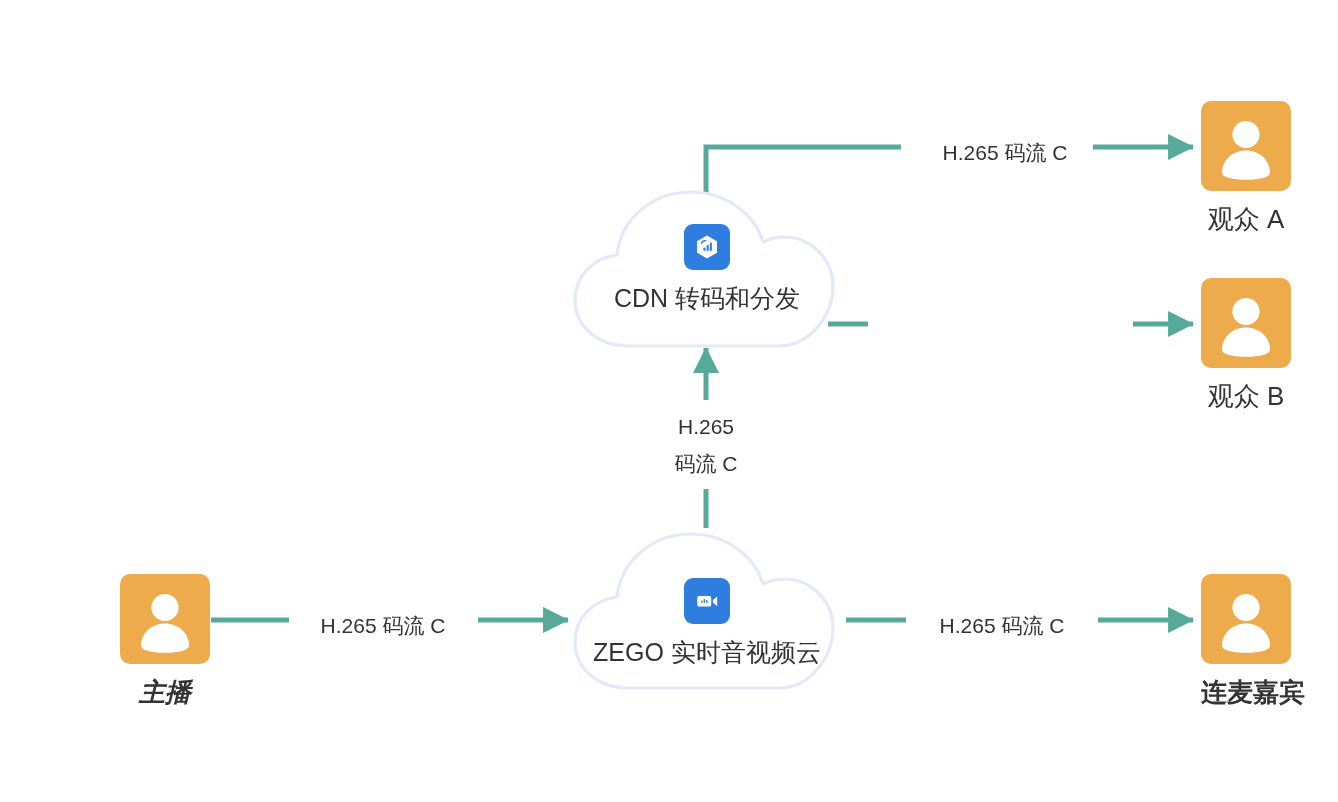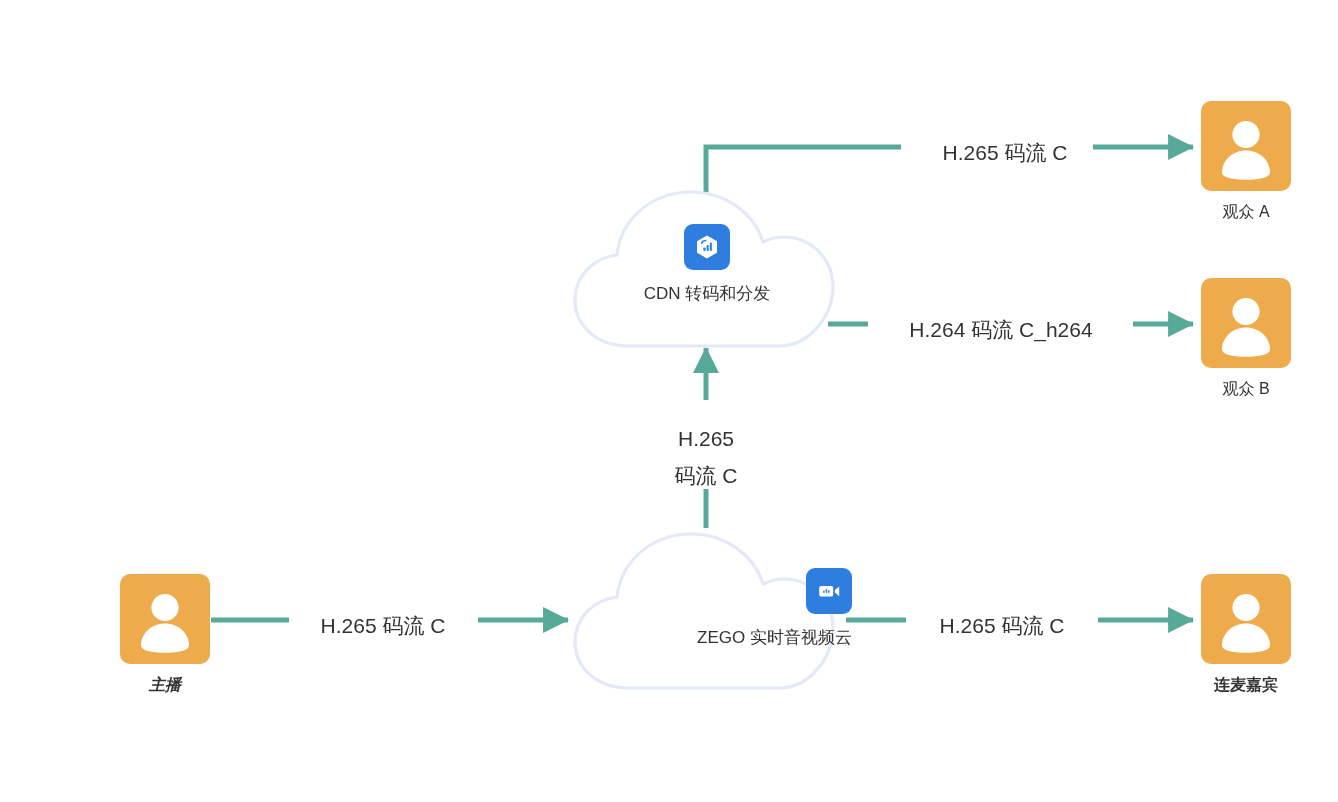--- a/index.html
+++ b/index.html
@@ -39,21 +39,21 @@
     position: relative;
   }
   .user-glyph {
     position: absolute;
     left: 0; top: 0;
     width: 90px; height: 90px;
   }
   .user-label {
     margin-top: 11px;
     text-align: center;
-    font-size: 16px;
+    font-size: 26px;
     color: #333333;
     white-space: nowrap;
   }
   .user-label.bold { font-weight: bold; }
 
   
   .cloud-node {
     position: absolute;
   }
   .cloud-svg {
@@ -72,21 +72,21 @@
     width: 46px;
     height: 46px;
     border-radius: 9px;
     background: #2e7ee0;
     display: flex;
     align-items: center;
     justify-content: center;
   }
   .cloud-label {
     margin-top: 12px;
-    font-size: 17px;
+    font-size: 25px;
     color: #333333;
     white-space: nowrap;
   }
 
   
   .edge-label {
     position: absolute;
     font-size: 21px;
     color: #333333;
     white-space: nowrap;
@@ -135,23 +135,22 @@
       <g>
         <line x1="788" y1="324" x2="828" y2="324"></line>
         <line x1="1093" y1="324" x2="1153" y2="324" marker-end="url(#arrowR)"></line>
       </g>
 
     </g>
   </svg>
 
   <div class="edge-label" style="left:965px; top:134px;">H.265 码流 C</div>
 
-  <div class="edge-label" style="left:961px; top:311px;">H.264 码流 C_h264</div>
-
-  <div class="edge-label" style="left:666px; top:420px;">
+
+  <div class="edge-label" style="left:666px; top:408px;">
     <div>H.265</div>
     <div>码流 C</div>
   </div>
 
   <div class="edge-label" style="left:343px; top:607px;">H.265 码流 C</div>
 
   <div class="edge-label" style="left:962px; top:607px;">H.265 码流 C</div>
 
   <div class="cloud-node" style="left:522px; top:176px; width:290px; height:180px;">
     <svg class="cloud-svg" width="290" height="180" viewBox="0 0 290 180">
@@ -190,21 +189,21 @@
                  C 30 166 8 146 8 120
                  C 8 96 26 78 50 75
                  C 54 38 86 12 124 12
                  C 158 12 187 33 196 62
                  C 202 59 209 57 217 57
                  C 244 57 266 79 266 106
                  C 266 134 244 166 212 166
                  Z" fill="#ffffff" stroke="#e3e9f8" stroke-width="3.2" stroke-linejoin="round"></path>
       </g>
     </svg>
-    <div class="cloud-inner" style="top:50px;align-items:flex-end;">
+    <div class="cloud-inner" style="top:60px;">
       <div class="cloud-icon">
         <svg width="28" height="28" viewBox="0 0 28 28" aria-hidden="true">
           <rect x="4.2" y="9" width="14" height="10.6" rx="1.9" fill="#ffffff"></rect>
           <path d="M19.9 13.1 L24.2 9.4 V19.2 L19.9 15.5 Z" fill="#ffffff"></path>
           <g fill="#2e7ee0">
             <rect x="8.1" y="13.4" width="1.5" height="2.6" rx="0.7"></rect>
             <rect x="10.6" y="11.9" width="1.5" height="4.1" rx="0.7"></rect>
             <rect x="13.1" y="13.0" width="1.5" height="3.0" rx="0.7"></rect>
           </g>
         </svg>

